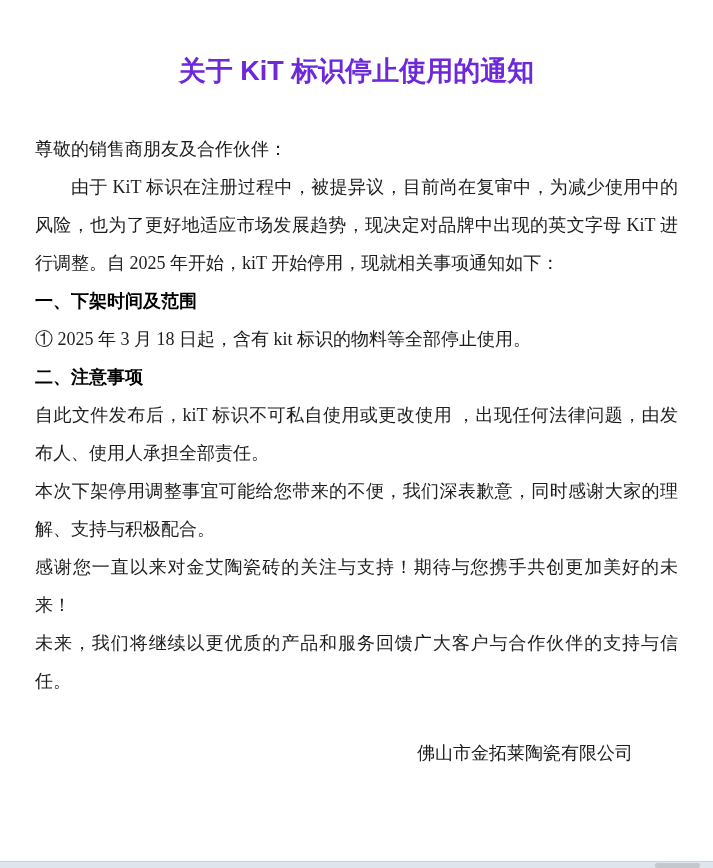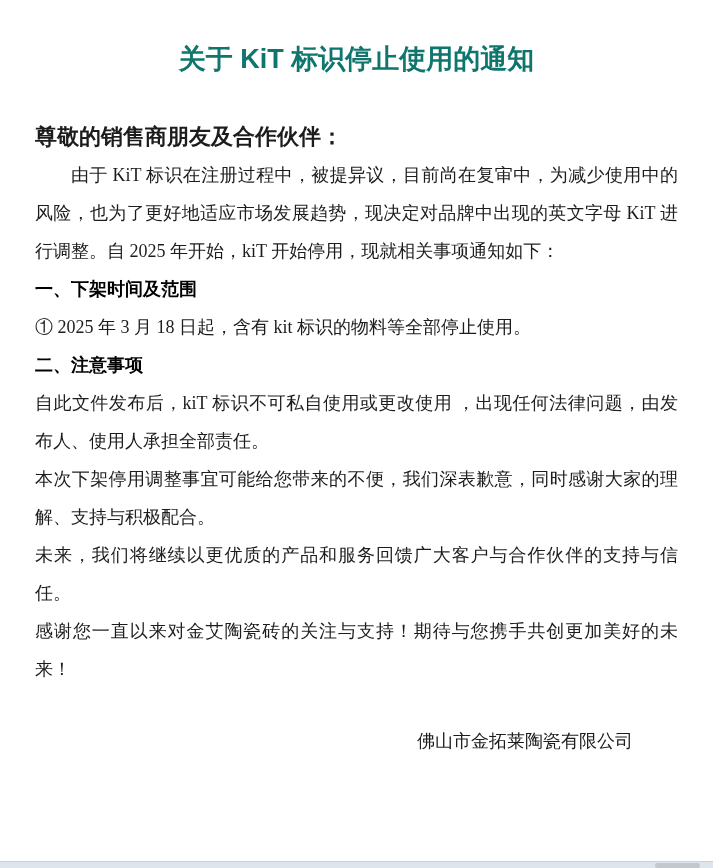--- a/index.html
+++ b/index.html
@@ -14,34 +14,33 @@
     background: #ffffff;
     overflow: hidden;
     font-family: "Liberation Serif", "DejaVu Serif", serif;
     color: #1c1c1c;
   }
   .content {
     padding: 0 35px;
     box-sizing: border-box;
   }
   .doc-title {
-    margin: 0;
+    margin: 12px;
     padding-top: 42px;
     text-align: center;
     font-family: "Liberation Sans", "DejaVu Sans", sans-serif;
     font-size: 27px;
     line-height: 34px;
     font-weight: 700;
-    color: #0f766e;
+    color: #6d28d9;
   }
   .greeting {
     margin: 42px 0 0 0;
-    font-size: 22px;
+    font-size: 18px;
     line-height: 38px;
-    font-weight: bold;
   }
   .body-p {
     margin: 0;
     font-size: 18px;
     line-height: 38px;
     text-align: justify;
     text-justify: inter-ideograph;
   }
   .intro {
     text-indent: 2em;
@@ -100,23 +99,23 @@
 
     <p class="body-p">① 2025 年 3 月 18 日起，含有 kit 标识的物料等全部停止使用。</p>
 
 
     <h2 class="section-heading">二、注意事项</h2>
 
     <p class="body-p">自此文件发布后，kiT 标识不可私自使用或更改使用 ，出现任何法律问题，由发布人、使用人承担全部责任。</p>
 
     <p class="body-p">本次下架停用调整事宜可能给您带来的不便，我们深表歉意，同时感谢大家的理解、支持与积极配合。</p>
 
+    <p class="body-p">感谢您一直以来对金艾陶瓷砖的关注与支持！期待与您携手共创更加美好的未来！</p>
+
     <p class="body-p">未来，我们将继续以更优质的产品和服务回馈广大客户与合作伙伴的支持与信任。</p>
-
-    <p class="body-p">感谢您一直以来对金艾陶瓷砖的关注与支持！期待与您携手共创更加美好的未来！</p>
 
     <div class="signature">
       <div>佛山市金拓莱陶瓷有限公司</div>
     </div>
 
   </div>
 
   <div class="scrollbar-strip">
     <div class="scrollbar-thumb"></div>
   </div>

